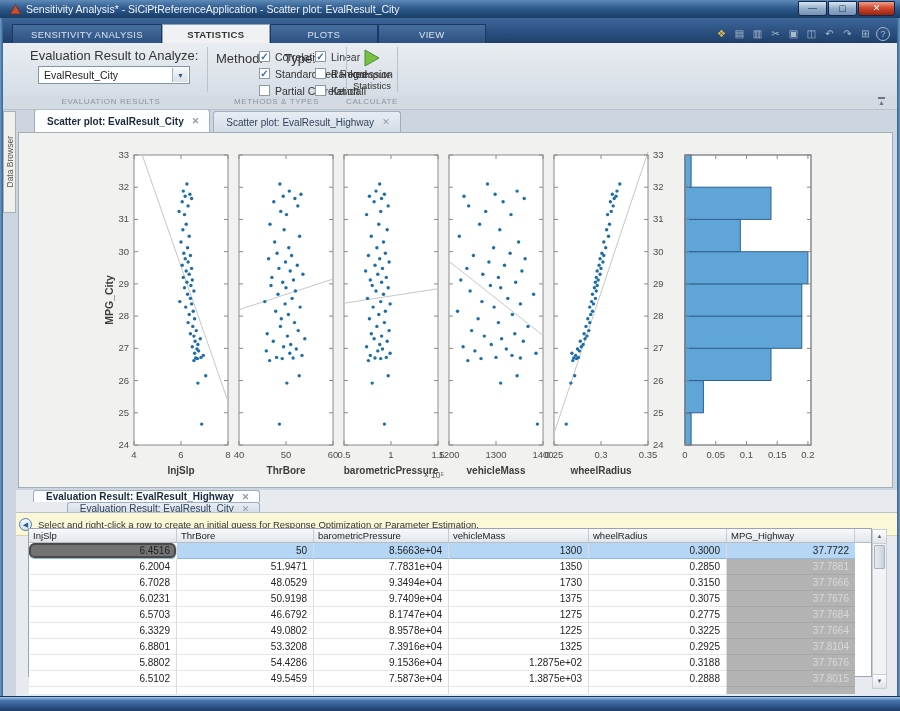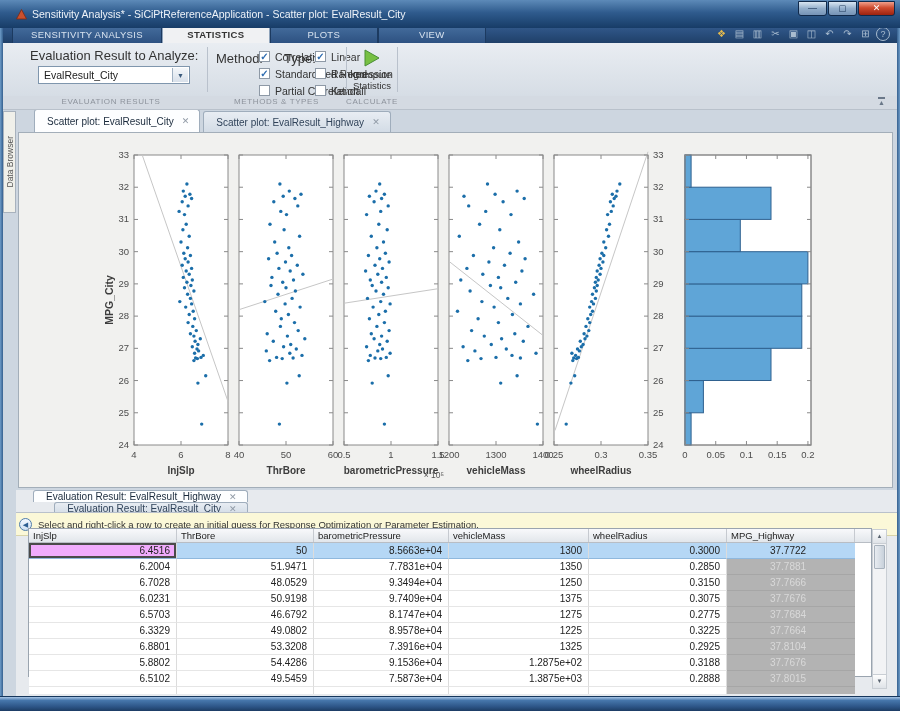--- a/index.html
+++ b/index.html
@@ -6,23 +6,23 @@
   .window{position:relative;width:900px;height:711px;background:#dfe5ec;overflow:hidden;
     box-shadow:inset 0 0 0 1px #16365c;}
   
   .frame-left,.frame-right{position:absolute;top:18px;bottom:0;width:3px;
     background:linear-gradient(90deg,#6e9cc8,#35608f);z-index:40;}
   .frame-left{left:0;} .frame-right{right:0;background:linear-gradient(270deg,#6e9cc8,#35608f);}
   .bottomband{position:absolute;left:0;right:0;bottom:0;height:14px;z-index:40;
     background:linear-gradient(180deg,#a9c6e6 0%,#4676ab 25%,#2c5486 70%,#1d3c63 100%);
     border-top:1px solid #16365c;}
   
-  .titlebar{position:absolute;left:0;top:0;right:0;height:28px;z-index:50;
+  .titlebar{position:absolute;left:0;top:0;right:0;height:18px;z-index:50;
     background:linear-gradient(180deg,#5d8ab8 0%,#2f5b8d 45%,#173c67 100%);
-    color:#eef3f9;font-size:10.5px;display:flex;align-items:center;padding-left:16px;box-sizing:border-box;}
+    color:#eef3f9;font-size:10.5px;display:flex;align-items:center;padding-left:10px;box-sizing:border-box;}
   .app-icon{width:11px;height:11px;margin-right:5px;display:inline-block;}
   .app-icon svg{display:block;}
   .win-btns{position:absolute;right:5px;top:1px;display:flex;gap:1px;}
   .win-btn{width:27px;height:13px;border:1px solid #10294a;border-radius:0 0 3px 3px;
     background:linear-gradient(180deg,#d9e6f2,#93aecb 50%,#7593b6);color:#1d3browse558;
     font-size:9px;line-height:12px;text-align:center;color:#203a5c;}
   .win-btn.close{width:35px;background:linear-gradient(180deg,#f0a08c,#ce4a2e 45%,#9c2310);color:#fff;}
   
   .tabstrip{position:absolute;left:0;top:18px;right:0;height:25px;z-index:30;
     background:linear-gradient(180deg,#3d669a 0%,#2a4f7e 60%,#1f4068 100%);}
@@ -60,44 +60,44 @@
   
   .content{position:absolute;left:3px;top:109px;width:894px;height:588px;background:#cdd6e0;}
   .db-tab{position:absolute;left:0;top:2px;width:13px;height:102px;background:#f0f0ea;
     border:1px solid #a8b2bd;box-sizing:border-box;display:flex;align-items:center;justify-content:center;}
   .db-tab span{writing-mode:vertical-rl;transform:rotate(180deg);font-size:8.5px;color:#555;}
   
   .doctabs{position:absolute;display:flex;align-items:flex-end;height:23px;}
   .doctab{height:20px;display:flex;align-items:center;gap:8px;padding:0 10px 0 12px;font-size:10px;color:#30435a;
     background:linear-gradient(180deg,#e8edf3,#d3dce6);border:1px solid #9fadbc;border-bottom:none;
     border-radius:3px 3px 0 0;margin-right:3px;}
-  .doctab.active{background:#fdfeff;height:22px;font-weight:normal;color:#1a2a3c;}
+  .doctab.active{background:#fdfeff;height:22px;font-weight:bold;color:#1a2a3c;}
   .doctab .x{color:#909aa6;font-size:9px;}
   
   .plot-doc{position:absolute;left:13px;top:0;width:881px;height:381px;}
   .plot-panel{position:absolute;left:2px;top:23px;width:875px;height:356px;background:#f1f1ef;
     border:1px solid #a3aeb9;box-sizing:border-box;}
   
   .table-doc{position:absolute;left:13px;top:381px;width:881px;height:207px;background:#e7eaee;}
   .infobar{position:absolute;left:0;top:22px;width:881px;height:24px;background:#fbf8d8;
     border-top:1px solid #b9c1cb;border-bottom:1px solid #d9d4a8;display:flex;align-items:center;box-sizing:border-box;}
   .info-circle{width:11px;height:11px;border-radius:50%;border:1px solid #4f7cab;margin:0 6px 0 3px;
     background:linear-gradient(180deg,#f4f9ff,#cfe0f2);font-size:7px;line-height:11px;text-align:center;color:#2d5e91;}
   .infobar .msg{font-size:9.5px;color:#333;}
   .tbl{position:absolute;left:12px;top:38px;width:842px;height:147px;background:#fff;border:1px solid #9aa4af;box-sizing:content-box;}
   .tbl-head,.tbl-row{display:grid;grid-template-columns:148px 137px 135px 140px 138px 128px;}
   .tbl-head{height:13px;background:linear-gradient(180deg,#f8f9fb,#e2e6eb);border-bottom:1px solid #b8bdc4;}
   .th{font-size:9.5px;color:#222;padding-left:4px;line-height:13px;border-right:1px solid #c6cad0;overflow:hidden;white-space:nowrap;}
   .tbl-row{height:16px;}
   .td{font-size:10px;color:#222;text-align:right;padding-right:6px;line-height:15px;
     border-right:1px solid #dcdcdc;border-bottom:1px solid #e6e6e6;overflow:hidden;white-space:nowrap;background:#fff;}
-  .td.mpg{background:#b3b3b3;color:#d9d9d9;border-right:none;border-bottom:1px solid #a6a6a6;text-align:center;}
+  .td.mpg{background:#b3b3b3;color:#d9d9d9;border-right:none;border-bottom:1px solid #a6a6a6;}
   .tbl-row.sel .td{background:#b5d7f5;border-bottom:1px solid #8fb8dd;}
   .tbl-row.sel .td.mpg{background:#b5d7f5;color:#222;}
-  .tbl-row.sel .td.focus{background:#f0abfc;box-shadow:inset 0 0 0 2px #4a4a4a;}
+  .tbl-row.sel .td.focus{background:#737373;box-shadow:inset 0 0 0 2px #4a4a4a;border-radius:6px;}
   .tbl-row.partial{height:7px;overflow:hidden;}
   .tbl-row.partial .td{border-bottom:none;}
   
   .vscroll{position:absolute;right:-16px;top:0;width:15px;height:160px;background:#f2f3f5;border:1px solid #c9ced4;box-sizing:border-box;}
   .vs-btn{position:absolute;left:0;right:0;height:13px;background:linear-gradient(180deg,#fdfdfd,#dfe3e8);
     font-size:6px;color:#5a6470;text-align:center;line-height:13px;}
   .vs-btn.up{top:0;border-bottom:1px solid #c9ced4;}
   .vs-btn.down{bottom:0;border-top:1px solid #c9ced4;}
   .vs-thumb{position:absolute;left:1px;right:1px;top:15px;height:22px;background:linear-gradient(90deg,#e8ecf1,#c8d1db);
     border:1px solid #a8b2bd;border-radius:1px;}
@@ -766,21 +766,21 @@
               <div class="td">51.9471</div>
               <div class="td">7.7831e+04</div>
               <div class="td">1350</div>
               <div class="td">0.2850</div>
               <div class="td mpg">37.7881</div>
             </div>
             <div class="tbl-row">
               <div class="td">6.7028</div>
               <div class="td">48.0529</div>
               <div class="td">9.3494e+04</div>
-              <div class="td">1250</div>
+              <div class="td">1730</div>
               <div class="td">0.3150</div>
               <div class="td mpg">37.7666</div>
             </div>
             <div class="tbl-row">
               <div class="td">6.0231</div>
               <div class="td">50.9198</div>
               <div class="td">9.7409e+04</div>
               <div class="td">1375</div>
               <div class="td">0.3075</div>
               <div class="td mpg">37.7676</div>

